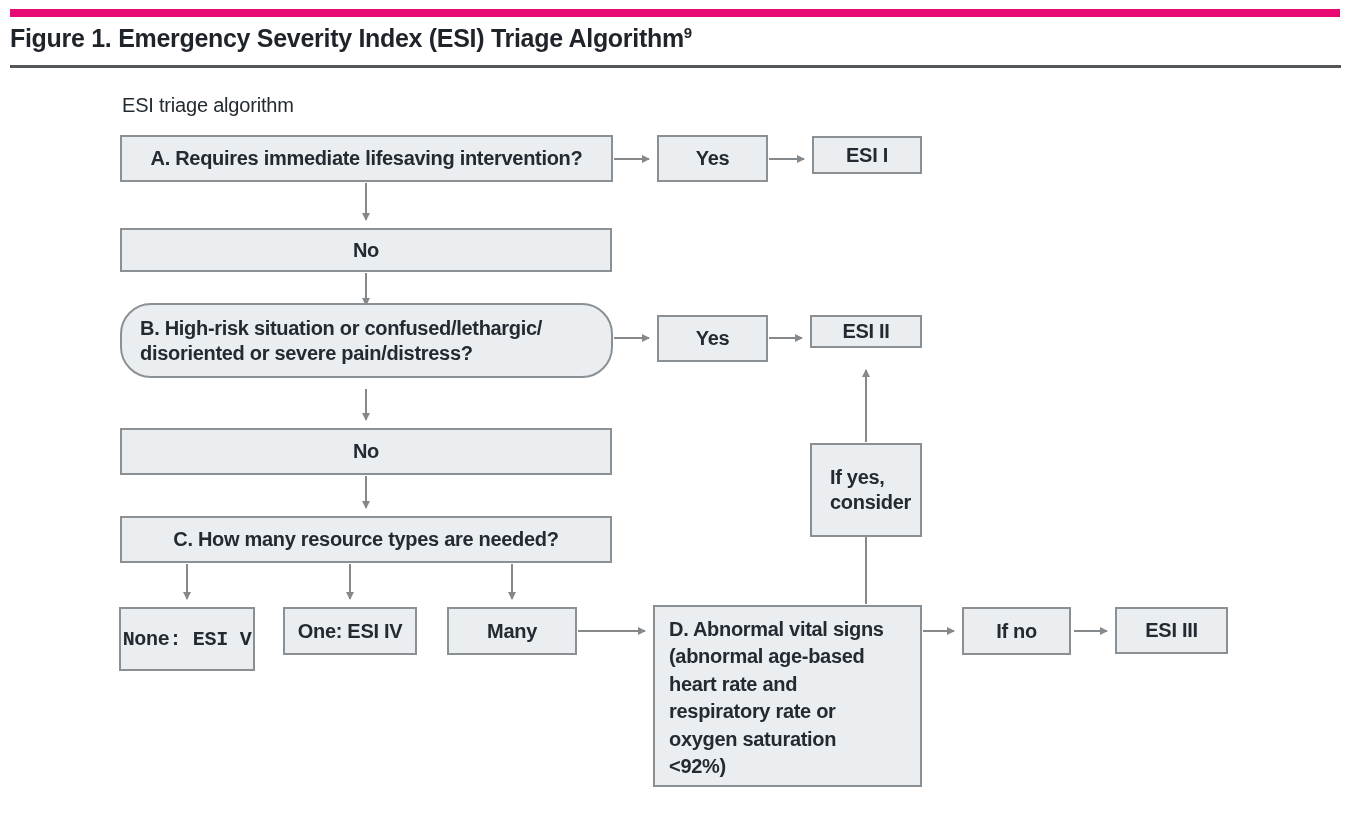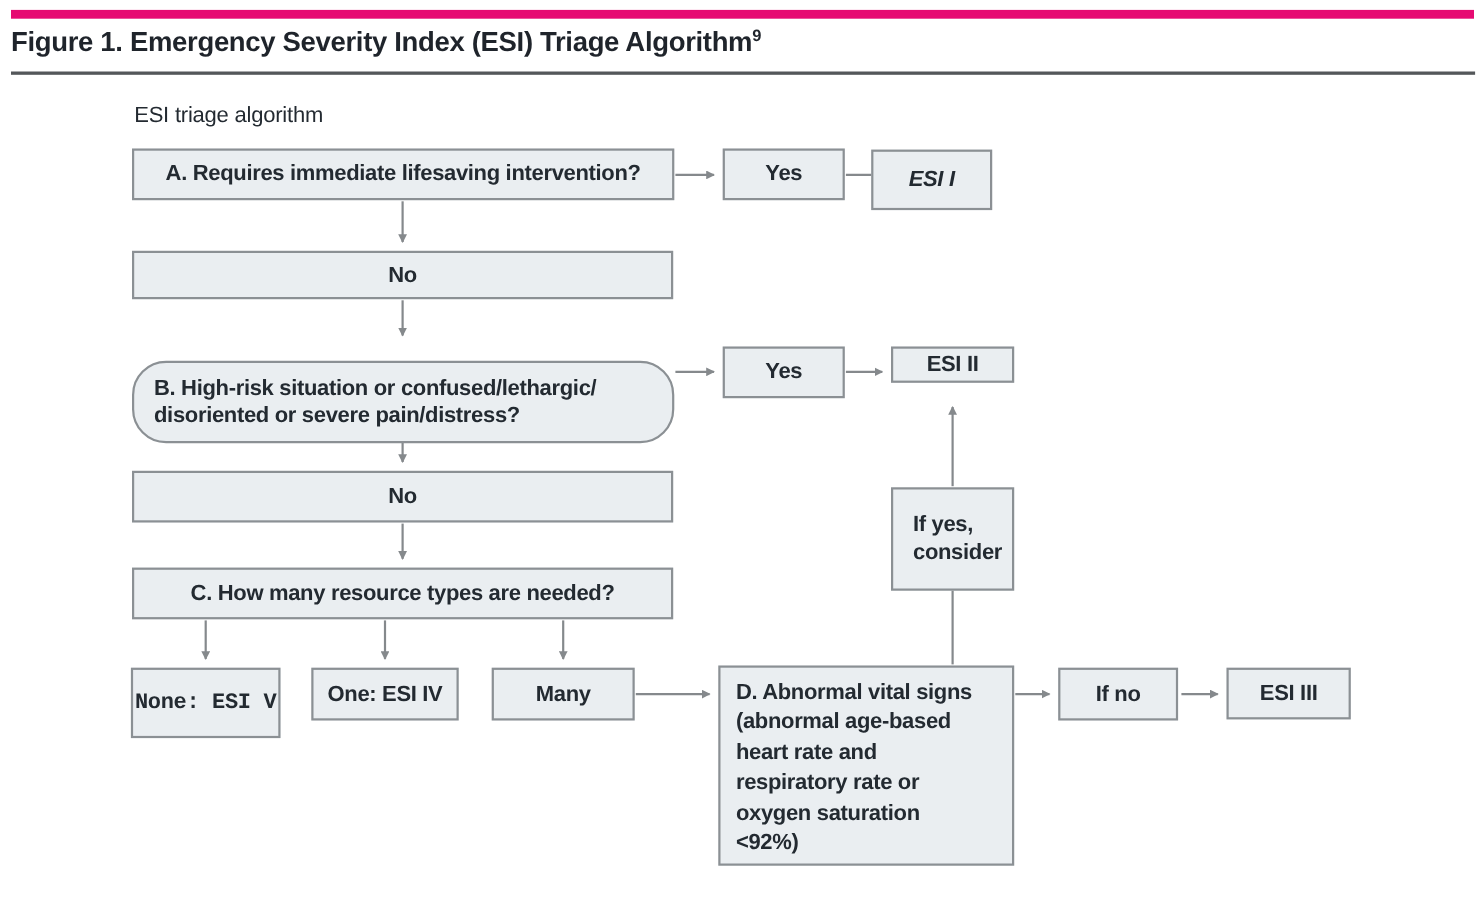--- a/index.html
+++ b/index.html
@@ -42,23 +42,23 @@
   }
   .box.align-left { justify-content: flex-start; text-align: left; }
   .box.align-top { align-items: flex-start; }
   .pre { white-space: pre-line; }
   .arrows { position: absolute; left: 0; top: 0; width: 1348px; height: 824px; pointer-events: none; }
   .arrows line { stroke: #85898c; stroke-width: 2; }
 
   
   .n-a        { left: 120px; top: 135px; width: 493px; height: 47px; }
   .n-yes-a    { left: 657px; top: 135px; width: 111px; height: 47px; }
-  .n-esi-i    { left: 792px; top: 136px; width: 110px; height: 55px; font-style: italic; }
+  .n-esi-i    { left: 812px; top: 136px; width: 110px; height: 38px; }
   .n-no-a     { left: 120px; top: 228px; width: 492px; height: 44px; }
-  .n-b        { left: 120px; top: 328px; width: 493px; height: 75px; padding-left: 18px; border-radius: 31px; }
+  .n-b        { left: 120px; top: 303px; width: 493px; height: 75px; padding-left: 18px; border-radius: 31px; }
   .n-yes-b    { left: 657px; top: 315px; width: 111px; height: 47px; }
   .n-esi-ii   { left: 810px; top: 315px; width: 112px; height: 33px; }
   .n-no-b     { left: 120px; top: 428px; width: 492px; height: 47px; }
   .n-c        { left: 120px; top: 516px; width: 492px; height: 47px; }
   .n-none     { left: 119px; top: 607px; width: 136px; height: 64px; font-family: Liberation Mono, monospace; }
   .n-one      { left: 283px; top: 607px; width: 134px; height: 48px; }
   .n-many     { left: 447px; top: 607px; width: 130px; height: 48px; }
   .n-d        { left: 653px; top: 605px; width: 269px; height: 182px; padding: 9px 12px 0 14px; line-height: 1.37; }
   .n-consider { left: 810px; top: 443px; width: 112px; height: 94px; padding-left: 18px; }
   .n-ifno     { left: 962px; top: 607px; width: 109px; height: 48px; }

